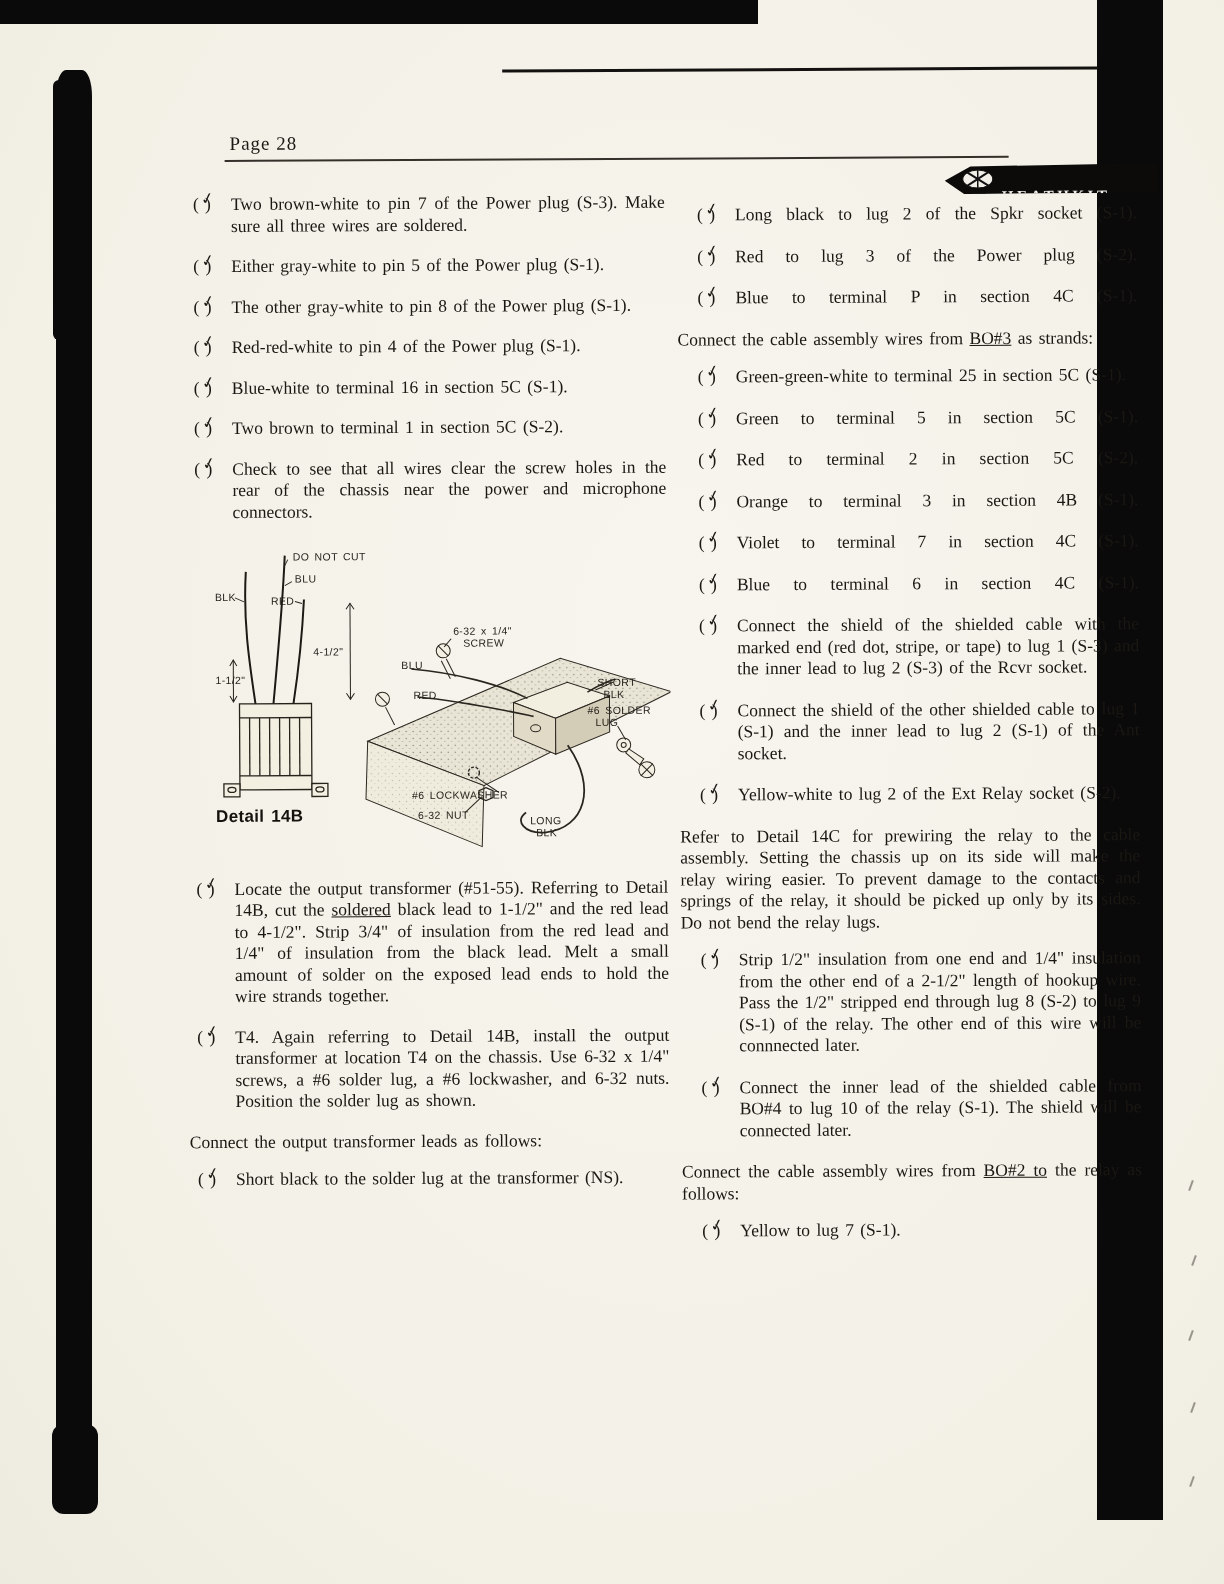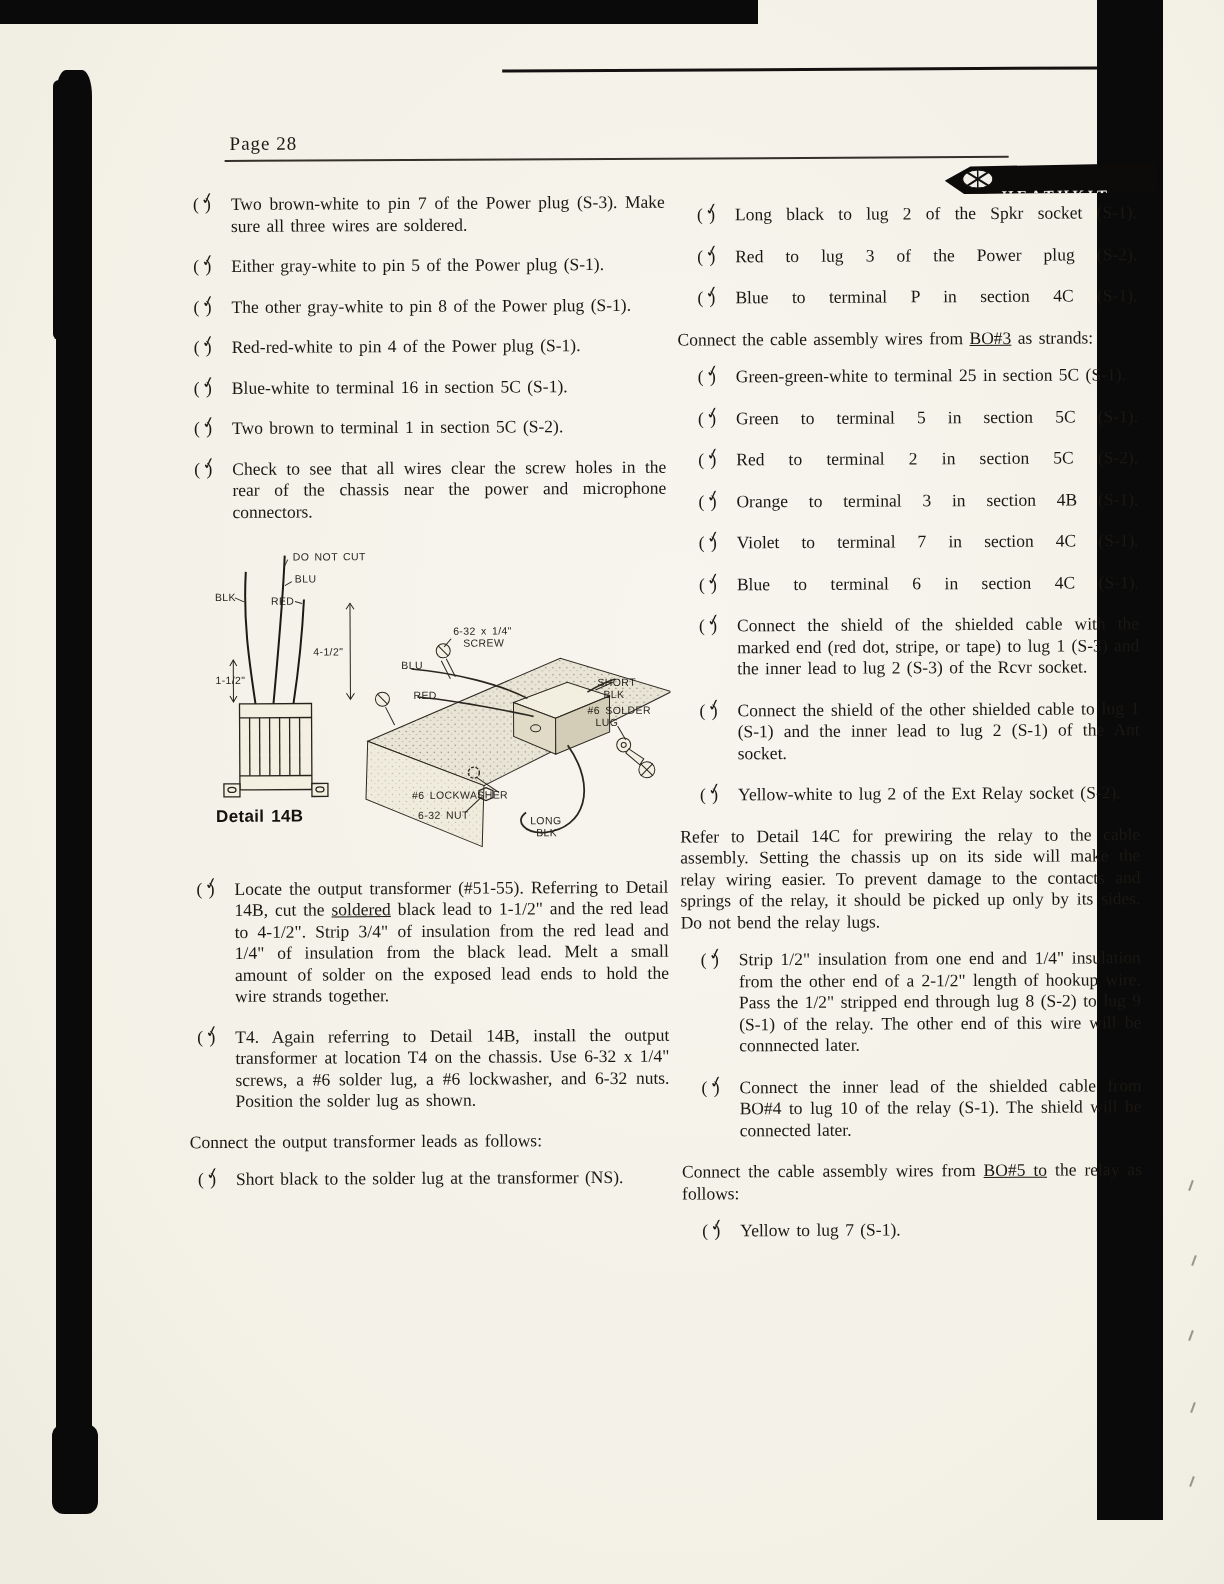--- a/index.html
+++ b/index.html
@@ -298,21 +298,21 @@
 
       <div class="item">
         <span class="chk"><span>( )</span><span class="tick">✓</span></span>
         <span class="txt">Strip 1/2" insulation from one end and 1/4" insulation from the other end of a 2-1/2" length of hookup wire. Pass the 1/2" stripped end through lug 8 (S-2) to lug 9 (S-1) of the relay. The other end of this wire will be connnected later.</span>
       </div>
       <div class="item">
         <span class="chk"><span>( )</span><span class="tick">✓</span></span>
         <span class="txt">Connect the inner lead of the shielded cable from BO#4 to lug 10 of the relay (S-1). The shield will be connected later.</span>
       </div>
 
-      <div class="para"><span>Connect the cable assembly wires from </span><span class="u">BO#5 to</span><span> the relay as follows:</span></div>
+      <div class="para"><span>Connect the cable assembly wires from </span><span class="u">BO#2 to</span><span> the relay as follows:</span></div>
 
       <div class="item">
         <span class="chk"><span>( )</span><span class="tick">✓</span></span>
         <span class="txt">Yellow to lug 7 (S-1).</span>
       </div>
 
     </div>
   </div>
 </div>
 

